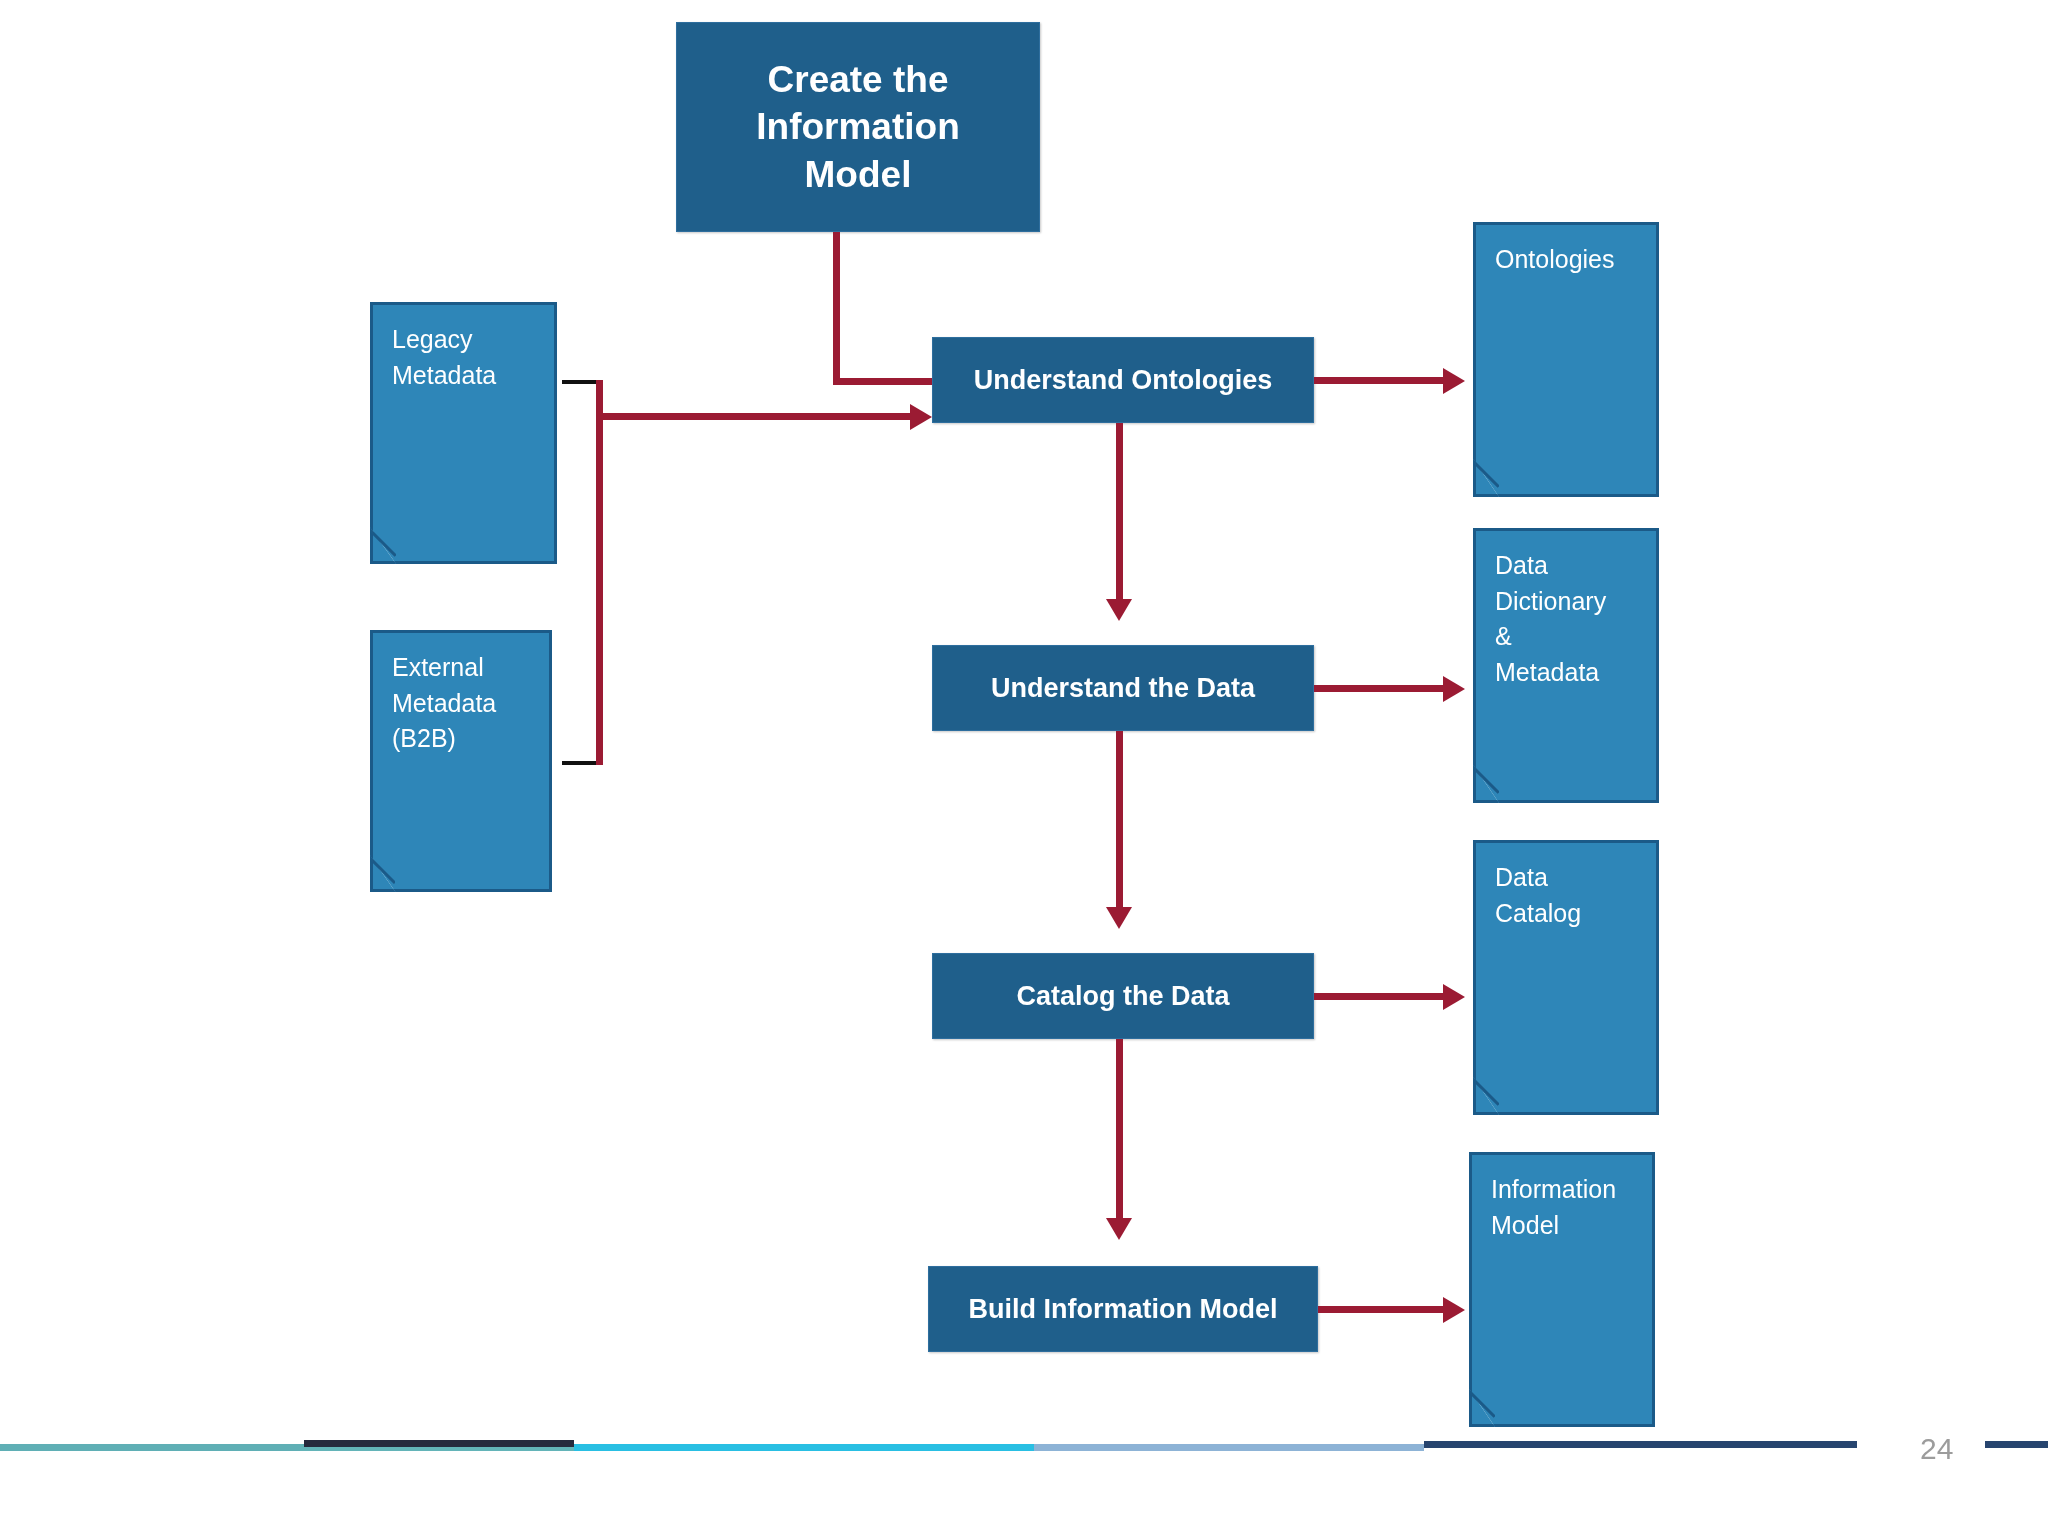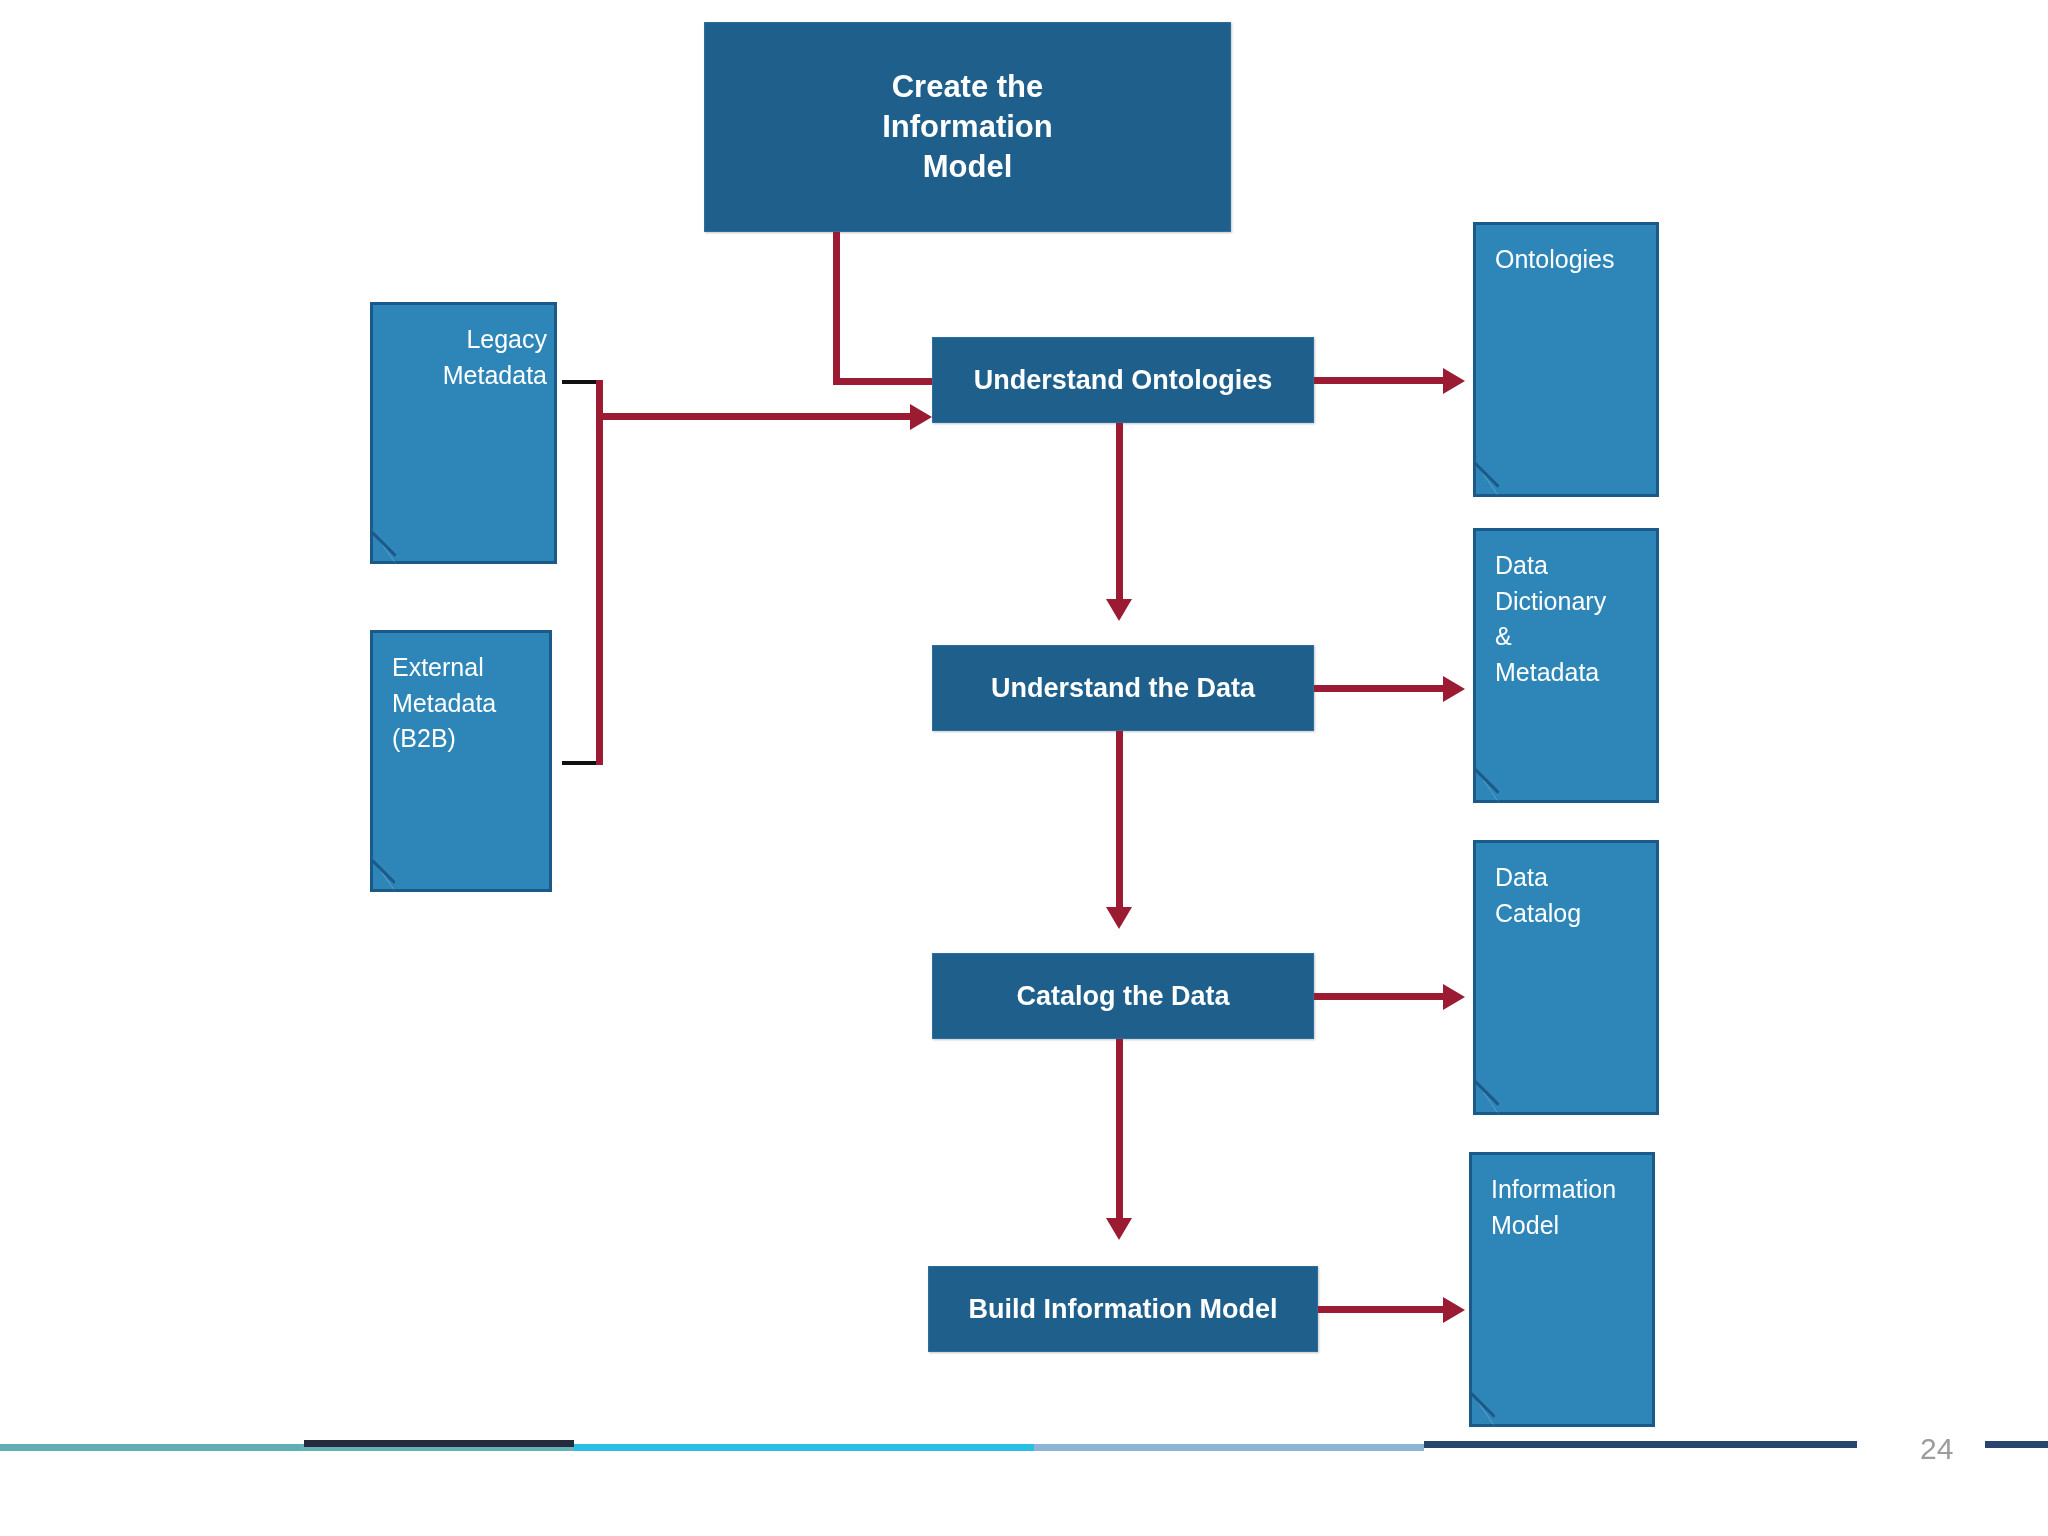--- a/index.html
+++ b/index.html
@@ -139,32 +139,32 @@
     position: absolute;
     color: #9C9C9C;
     font-size: 30px;
   }
 </style>
 </head>
 <body>
 
 <div id="slide">
 
-  <div class="proc" style="left:704px; top:22px; width:527px; height:210px; font-size:31px;">
+  <div class="proc" style="left:676px; top:22px; width:364px; height:210px; font-size:37px;">
     <div>
       <span>Create the</span>
       <span>Information</span>
       <span>Model</span>
     </div>
   </div>
 
   <div class="vline" style="left:833px; top:232px; height:153px;"></div>
   <div class="hline" style="left:833px; top:378px; width:102px;"></div>
 
-  <div class="doc" style="left:370px; top:302px; width:187px; height:262px;text-align:right;">
+  <div class="doc" style="left:370px; top:302px; width:187px; height:262px;">
     <div class="body"></div>
     <div class="fold"></div>
     <div class="foldline"></div>
     <div class="label">
       <div>Legacy</div>
       <div>Metadata</div>
     </div>
   </div>
 
   <div class="doc" style="left:370px; top:630px; width:182px; height:262px;">

